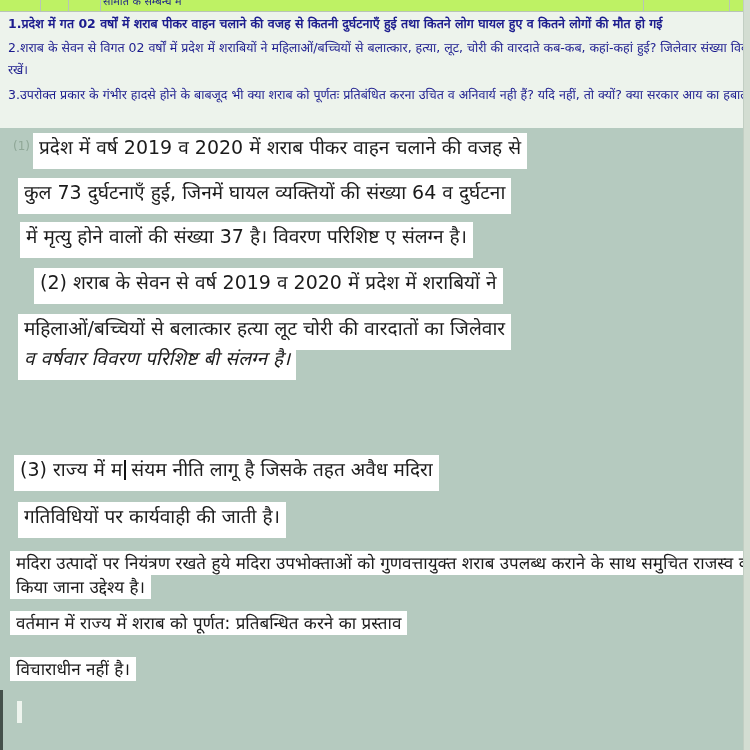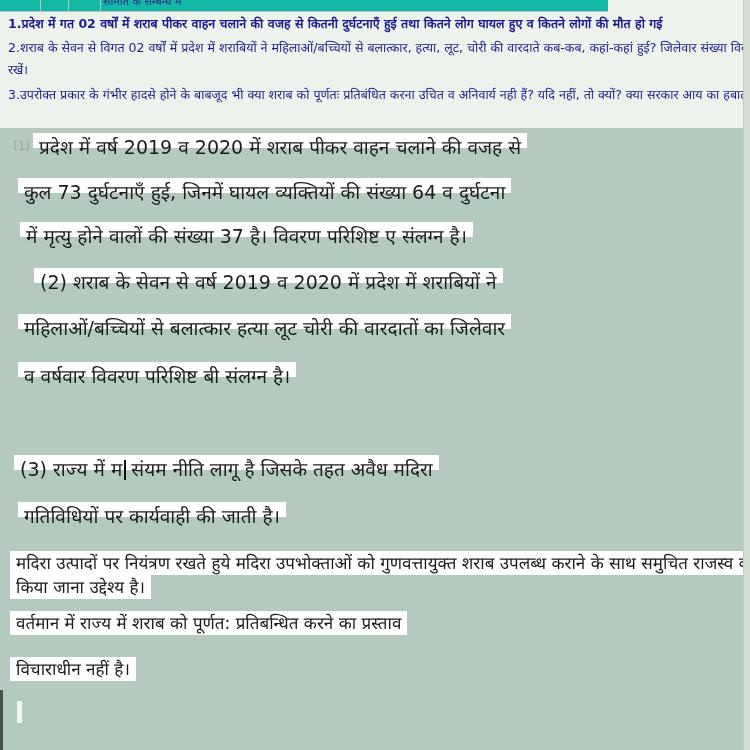--- a/index.html
+++ b/index.html
@@ -21,23 +21,23 @@
   .top-panel {
     position: absolute;
     left: 0; top: 0;
     width: 750px; height: 128px;
     background: #edf3ec;
     overflow: hidden;
   }
   .row-sliver {
     position: absolute;
     left: 0; top: 0;
-    width: 608px; height: 11px;
+    width: 750px; height: 11px;
     border-bottom: 1px solid #b8c4b8;
-    background: #14b8a6;
+    background: #bef264;
     overflow: hidden;
   }
   .cell-divider {
     position: absolute;
     top: 0; height: 11px;
     width: 1px;
     background: #b8c4b8;
   }
   .row-fragment {
     position: absolute;
@@ -60,34 +60,34 @@
   .q3b { top: 108px; }
 
   
   .ans {
     position: absolute;
     white-space: nowrap;
     background: #ffffff;
     color: #1b1b1b;
     font-size: 19px;
     line-height: 28px;
-    height: 15px;
+    height: 36px;
     padding: 0 6px;
   }
   .ans.small {
     font-size: 17px;
     line-height: 24px;
     height: 24px;
   }
   .a1  { left: 33px;  top: 133px; }
   .a2  { left: 18px;  top: 178px; }
   .a3  { left: 20px;  top: 222px; }
   .a4  { left: 16px;  top: 268px; margin-left: 18px; }
   .a5  { left: 18px;  top: 314px; }
-  .a6  { left: 18px;  top: 362px; }
+  .a6  { left: 18px;  top: 344px; font-style: italic; }
   .a7  { left: 14px;  top: 455px; }
   .a8  { left: 18px;  top: 502px; }
   .a9  { left: 10px;  top: 551px; }
   .a10 { left: 10px;  top: 575px; }
   .a11 { left: 10px;  top: 611px; }
   .a12 { left: 10px;  top: 657px; }
 
   .ans-marker {
     position: absolute;
     left: 13px; top: 139px;

